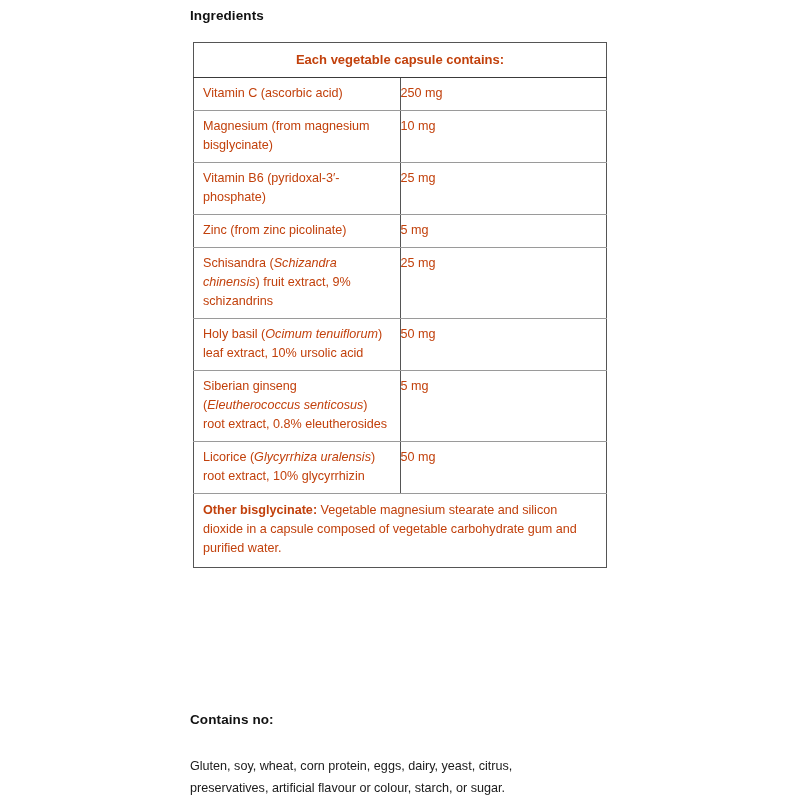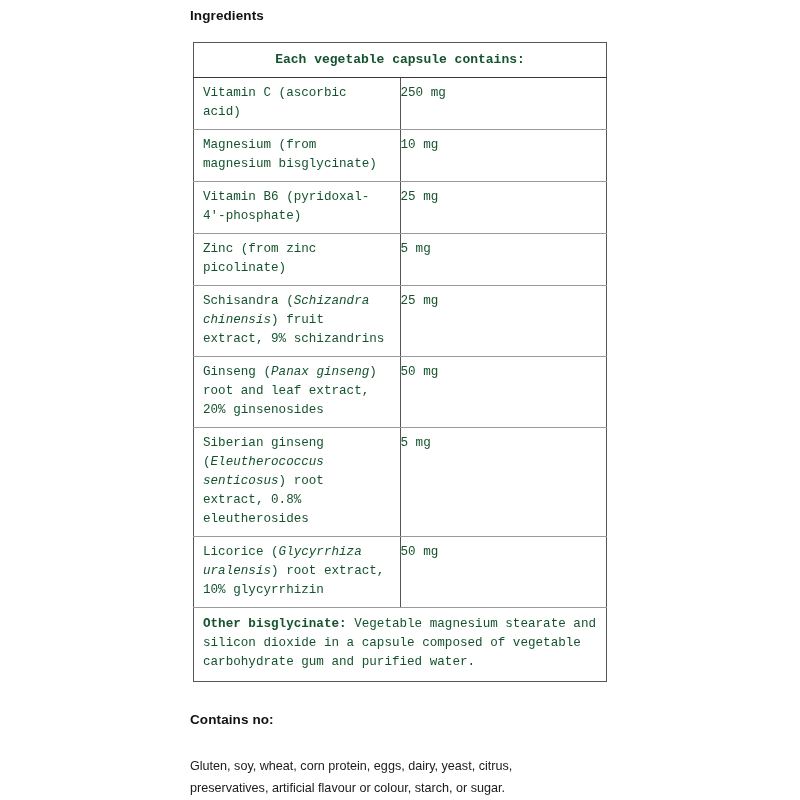--- a/index.html
+++ b/index.html
@@ -44,24 +44,23 @@
     border: 1px solid #555;
     table-layout: fixed;
     background: #fff;
   }
 
   .ingredient-table td,
   .ingredient-table th {
     vertical-align: top;
     font-size: 12.6px;
     line-height: 19px;
-    color: #14532d;
+    color: #c2410c;
     font-weight: normal;
     text-align: left;
-    font-family: Liberation Mono, monospace;
   }
 
   .table-title {
     text-align: center !important;
     font-weight: bold !important;
     font-size: 13px !important;
     padding: 7px 6px 8px 6px;
     border-bottom: 1.6px solid #3a3a3a;
   }
 
@@ -123,33 +122,33 @@
     <tbody id="tbody">
         <tr>
           <td class="col-name">Vitamin C (ascorbic acid)</td>
           <td class="col-amount">250 mg</td>
         </tr>
         <tr>
           <td class="col-name">Magnesium (from magnesium bisglycinate)</td>
           <td class="col-amount">10 mg</td>
         </tr>
         <tr>
-          <td class="col-name">Vitamin B6 (pyridoxal-4′-phosphate)</td>
+          <td class="col-name">Vitamin B6 (pyridoxal-3′-phosphate)</td>
           <td class="col-amount">25 mg</td>
         </tr>
         <tr>
           <td class="col-name">Zinc (from zinc picolinate)</td>
           <td class="col-amount">5 mg</td>
         </tr>
         <tr>
           <td class="col-name">Schisandra (<span class="sci">Schizandra chinensis</span>) fruit extract, 9% schizandrins</td>
           <td class="col-amount">25 mg</td>
         </tr>
         <tr>
-          <td class="col-name">Ginseng (<span class="sci">Panax ginseng</span>) root and leaf extract, 20% ginsenosides</td>
+          <td class="col-name">Holy basil (<span class="sci">Ocimum tenuiflorum</span>) leaf extract, 10% ursolic acid</td>
           <td class="col-amount">50 mg</td>
         </tr>
         <tr>
           <td class="col-name">Siberian ginseng (<span class="sci">Eleutherococcus senticosus</span>) root extract, 0.8% eleutherosides</td>
           <td class="col-amount">5 mg</td>
         </tr>
         <tr>
           <td class="col-name">Licorice (<span class="sci">Glycyrrhiza uralensis</span>) root extract, 10% glycyrrhizin</td>
           <td class="col-amount">50 mg</td>
         </tr>

